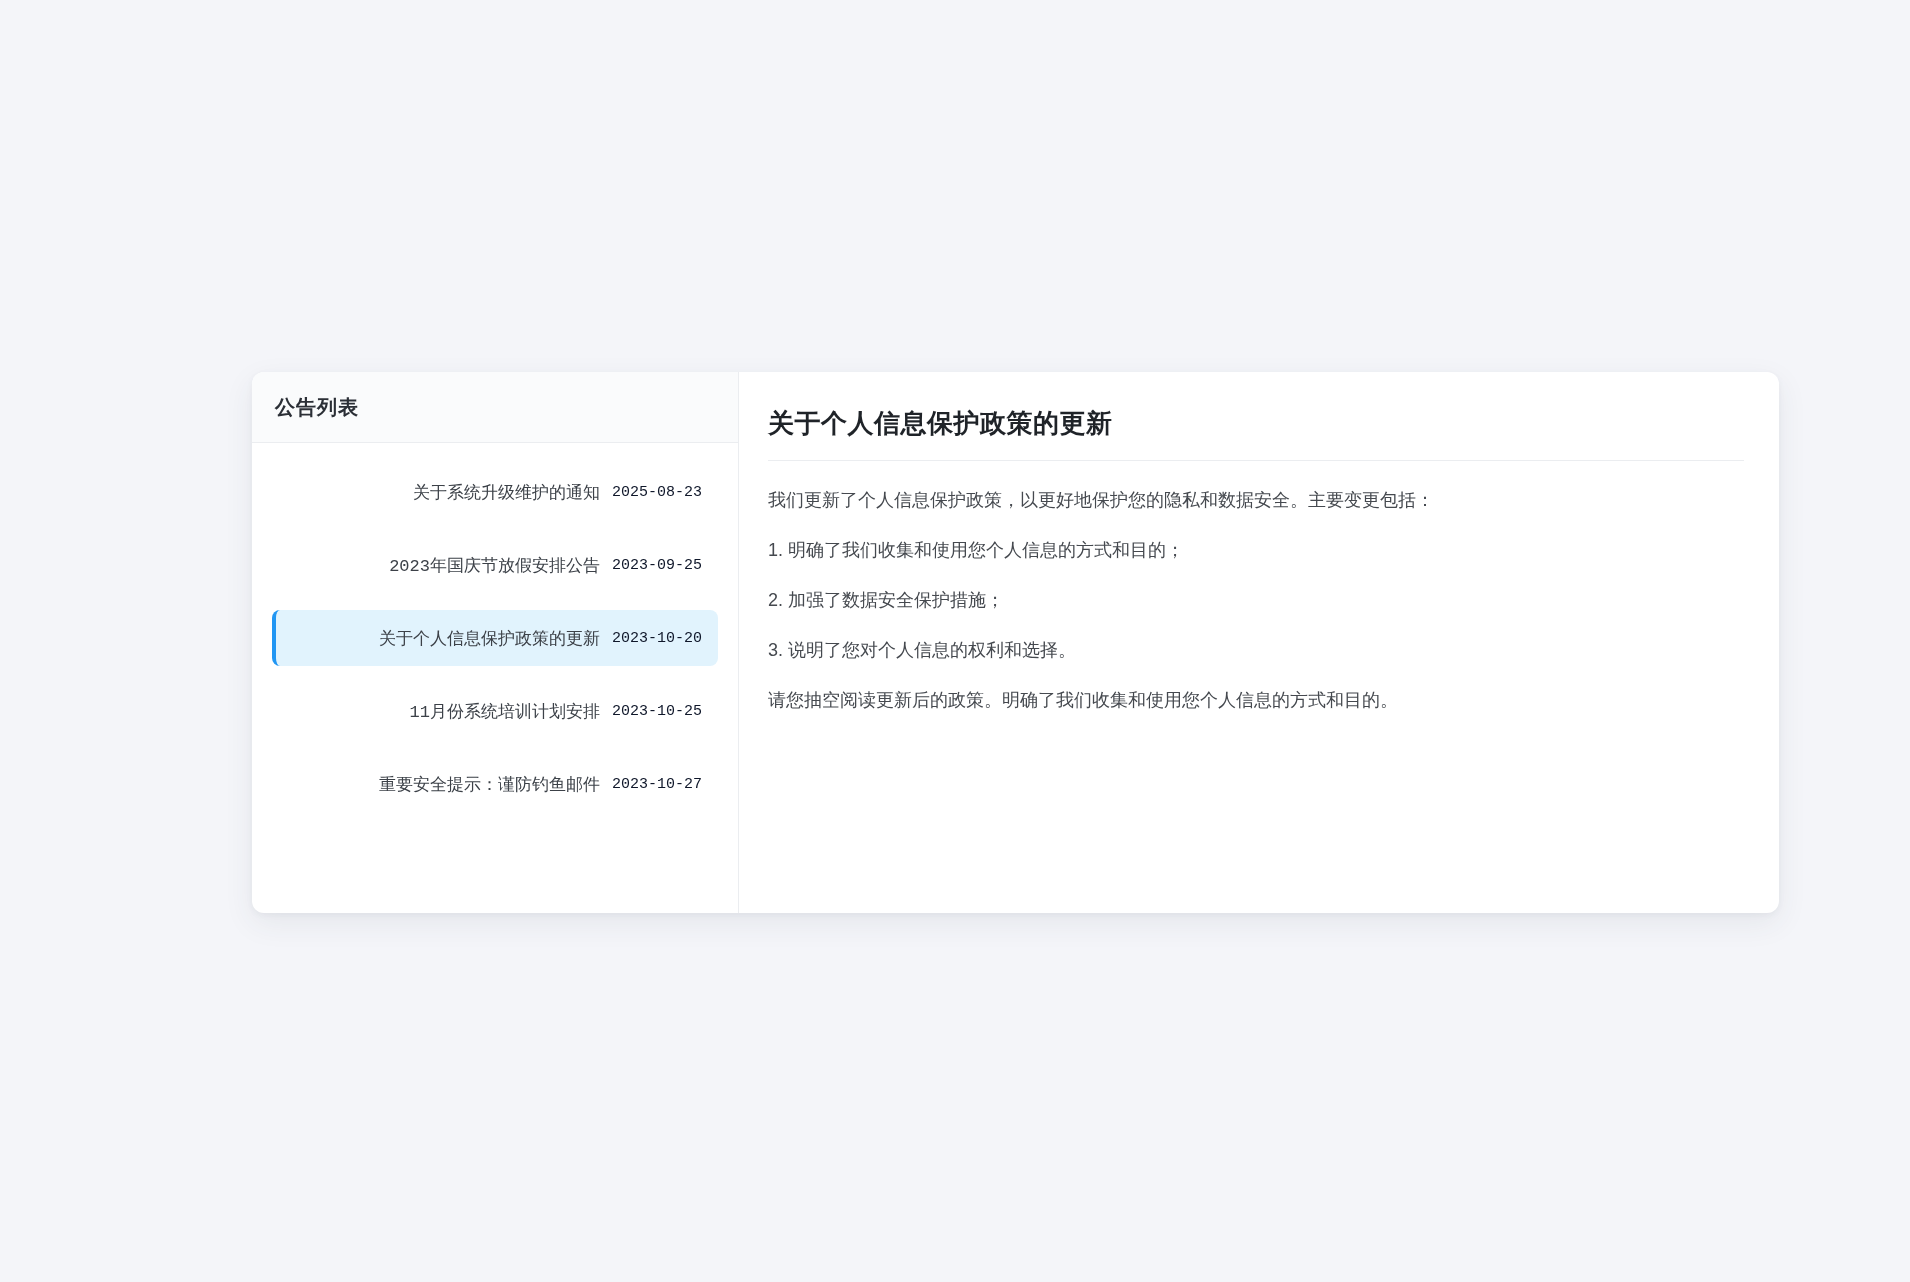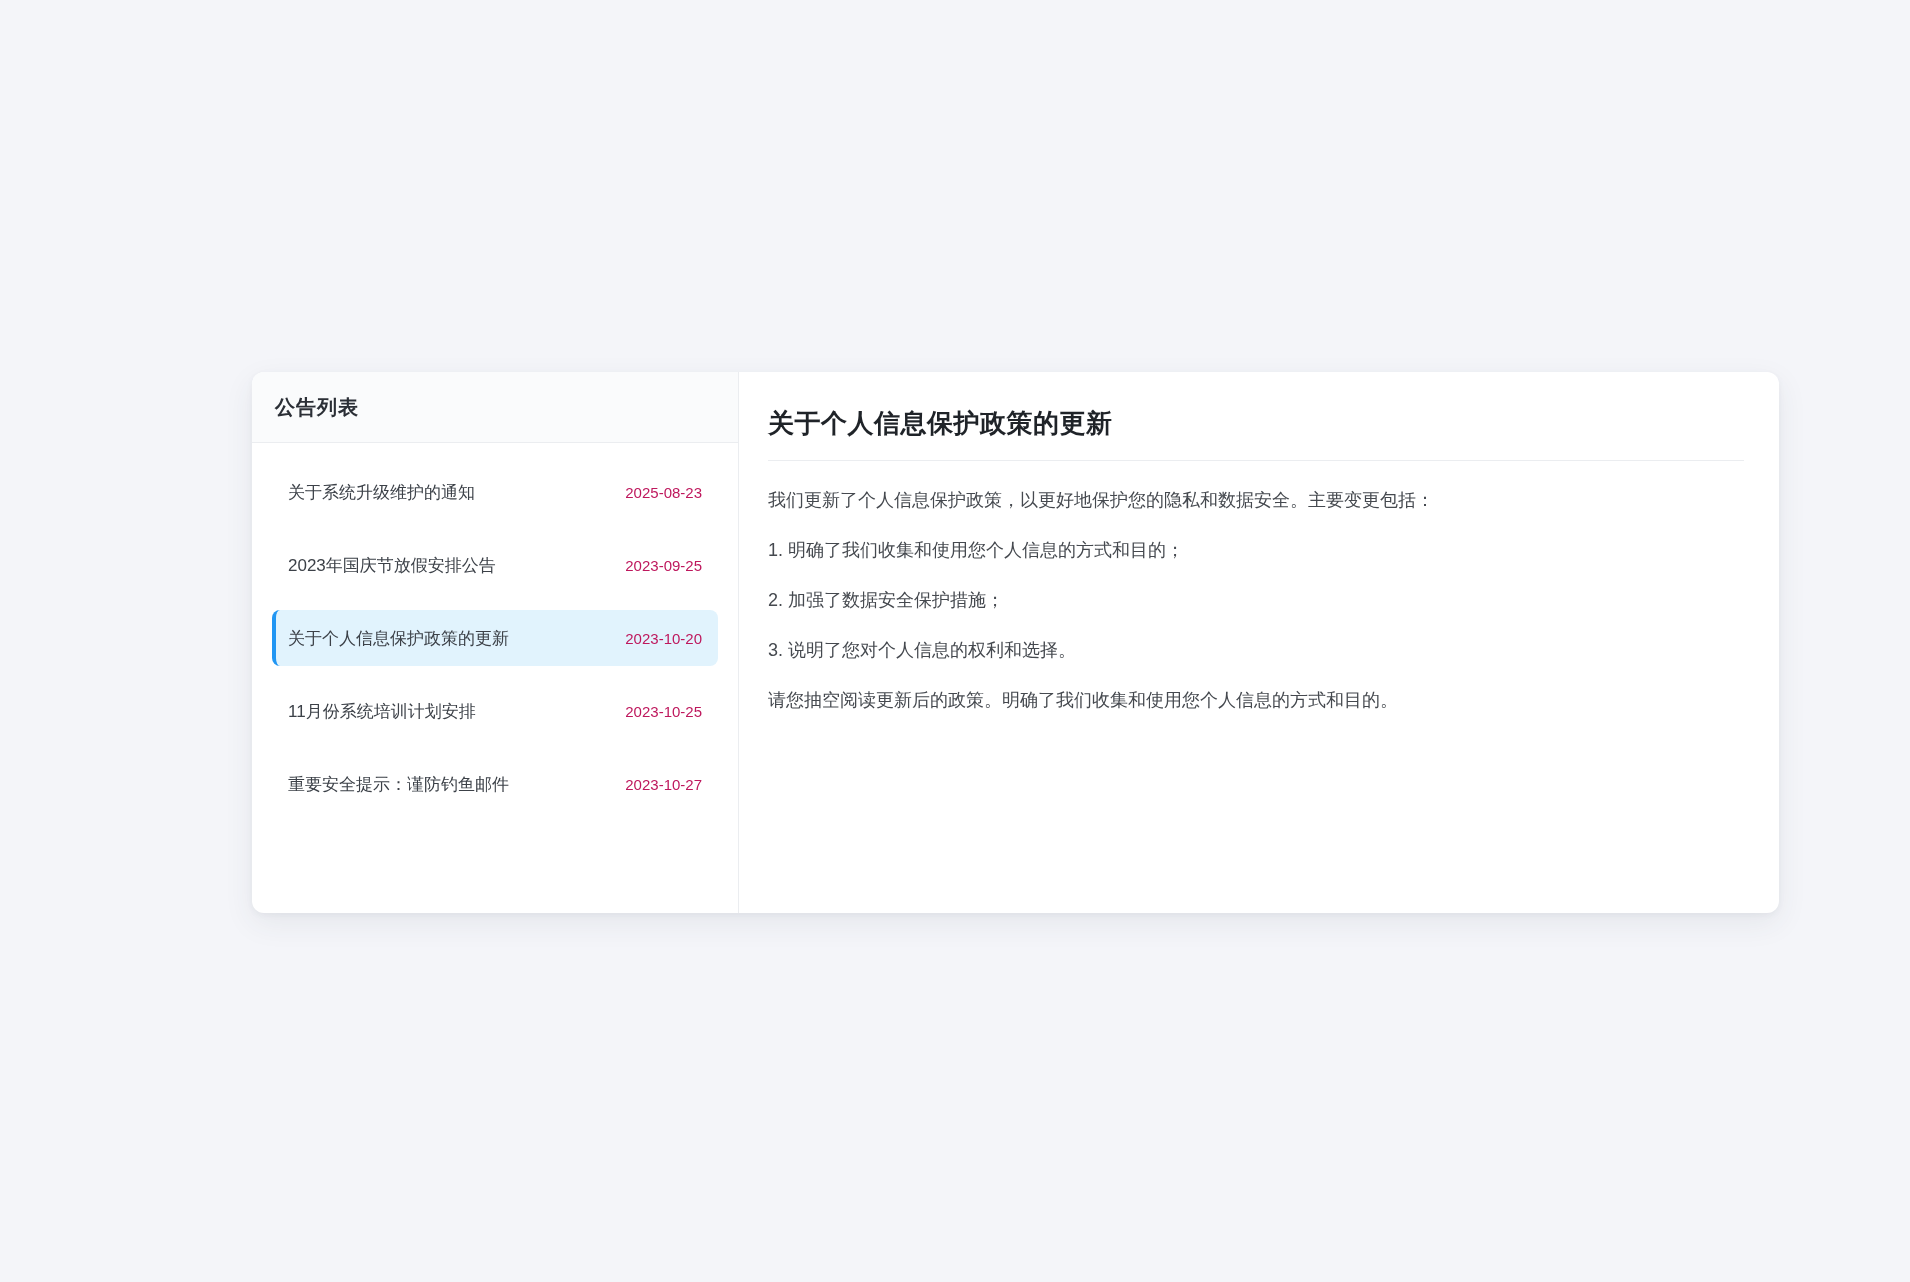--- a/index.html
+++ b/index.html
@@ -55,35 +55,36 @@
     padding: 21px 0 0 0;
     overflow: hidden;
   }
   .list-item {
     height: 56px;
     margin: 0 20px 17px 20px;
     padding: 0 16px;
     border-radius: 8px;
     display: flex;
     align-items: center;
-    justify-content: space-between;
+    justify-content: flex-end;
     cursor: pointer;
     box-sizing: border-box;
     background: transparent;
+    font-family: Liberation Mono, monospace;
   }
   .item-title {
     font-size: 17px;
     color: #3c4148;
     white-space: nowrap;
     overflow: hidden;
     text-overflow: ellipsis;
   }
   .item-date {
     font-size: 15px;
-    color: #be185d;
+    color: #0f172a;
     margin-left: 12px;
     flex-shrink: 0;
   }
   .list-item.selected {
     background: #e1f3fd;
     border-left: 4px solid #2196f3;
     padding-left: 12px;
   }
   
   .detail {

